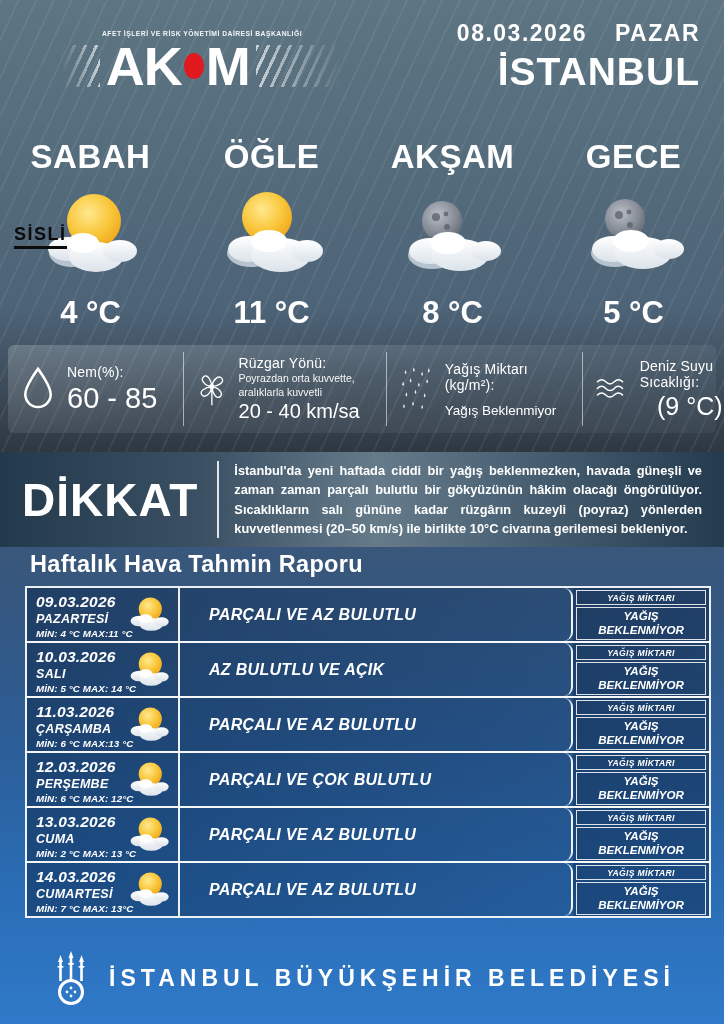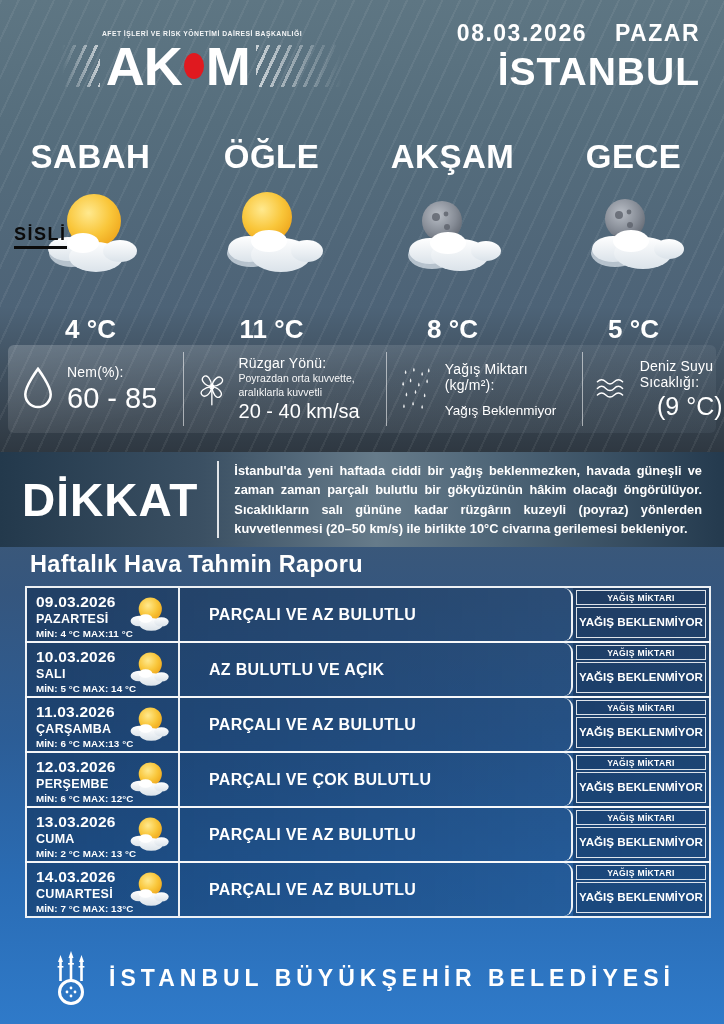--- a/index.html
+++ b/index.html
@@ -30,21 +30,21 @@
   .date-line{ font-size:23px; font-weight:700; letter-spacing:1.5px; }
   .date-line .day{ margin-left:28px; }
   .city{ font-size:39px; font-weight:700; letter-spacing:1px; margin-top:3px; }
   
   .periods{ position:absolute; top:138px; left:0; right:0; display:grid; grid-template-columns:repeat(4,1fr); }
   .period-card{ text-align:center; position:relative; }
   .period-label{ font-size:33px; font-weight:800; letter-spacing:.5px; }
   .period-icon{ height:110px; display:flex; align-items:center; justify-content:center; position:relative; margin-top:4px;}
   .fog-badge{ position:absolute; left:14px; top:44px; font-size:18px; font-weight:800; color:#0b0b0b;
     letter-spacing:1.5px; border-bottom:3px solid #0b0b0b; padding-bottom:1px; z-index:3; }
-  .period-temp{ font-size:26px; font-weight:700; margin-top:24px; }
+  .period-temp{ font-size:31px; font-weight:700; margin-top:5px; }
   
   .metrics{ position:absolute; top:345px; left:8px; right:8px; height:88px; border-radius:6px;
     background:linear-gradient(170deg, rgba(255,255,255,.20), rgba(255,255,255,.08) 45%, rgba(130,150,165,.10));
     display:grid; grid-template-columns:23% 27% 26% 24%; align-items:center;gap:12px; }
   .metric{ display:flex; align-items:center; gap:11px; padding:0 12px; height:74px; }
   .metric + .metric{ border-left:1.5px solid rgba(255,255,255,.55); }
   .metric-texts{ display:flex; flex-direction:column; justify-content:center; }
   .metric-label{ font-size:14px; font-weight:400; letter-spacing:.2px; }
   .metric-desc{ font-size:10.5px; line-height:1.28; opacity:.95; margin-top:1px; }
   .metric-value-lg{ font-size:29px; font-weight:400; margin-top:2px; }
@@ -54,21 +54,21 @@
   
   .alert{ position:absolute; top:452px; left:0; right:0; height:95px; display:flex; align-items:center;
     background:linear-gradient(90deg,#23394c 0%,#3b5063 28%,#667b8a 52%,#4f6678 68%,#243a4e 100%); }
   .alert-title{ font-size:46px; font-weight:800; letter-spacing:1px; margin-left:22px; white-space:nowrap; }
   .alert-divider{ width:2px; align-self:stretch; margin:9px 15px 9px 19px; background:rgba(255,255,255,.85); }
   .alert-text{ flex:1; padding-right:22px; font-size:12.8px; font-weight:600; line-height:1.52; text-align:justify; }
   
   .week-title{ position:absolute; top:551px; left:30px; font-size:23.5px; font-weight:700; letter-spacing:.3px; }
   .week-table{ position:absolute; top:588px; left:25px; width:686px; }
   .wrow{ display:flex; height:57px; border:2px solid rgba(255,255,255,.92); margin-top:-2px;
-    background:linear-gradient(90deg, rgba(12,40,76,.50), rgba(28,66,112,.30)); }
+    background:linear-gradient(90deg, rgba(12,40,76,.50), rgba(28,66,112,.30));font-style:italic; }
   .cell-date{ width:153px; position:relative; padding:5px 2px 3px 9px; border-right:2px solid rgba(255,255,255,.92); }
   .row-date{ font-size:15.5px; font-weight:800; letter-spacing:.2px; }
   .row-day{ font-size:12.5px; font-weight:700; margin-top:1px; letter-spacing:.3px; }
   .row-minmax{ font-size:9.8px; font-weight:700; margin-top:2px; letter-spacing:.1px; }
   .row-icon{ position:absolute; right:2px; top:4px; }
   .cell-desc{ flex:1; display:flex; align-items:center; padding-left:29px; border-right:2px solid rgba(255,255,255,.92);
     font-size:16px; font-weight:700; letter-spacing:.3px;border-radius:9px; }
   .cell-precip{ width:136px; padding:2px 3px 3px 3px; display:flex; flex-direction:column; gap:2px;
     background:rgba(8,28,56,.30); }
   .precip-head{ border:1.2px solid rgba(255,255,255,.85); font-size:8.6px; font-weight:700; text-align:center;

